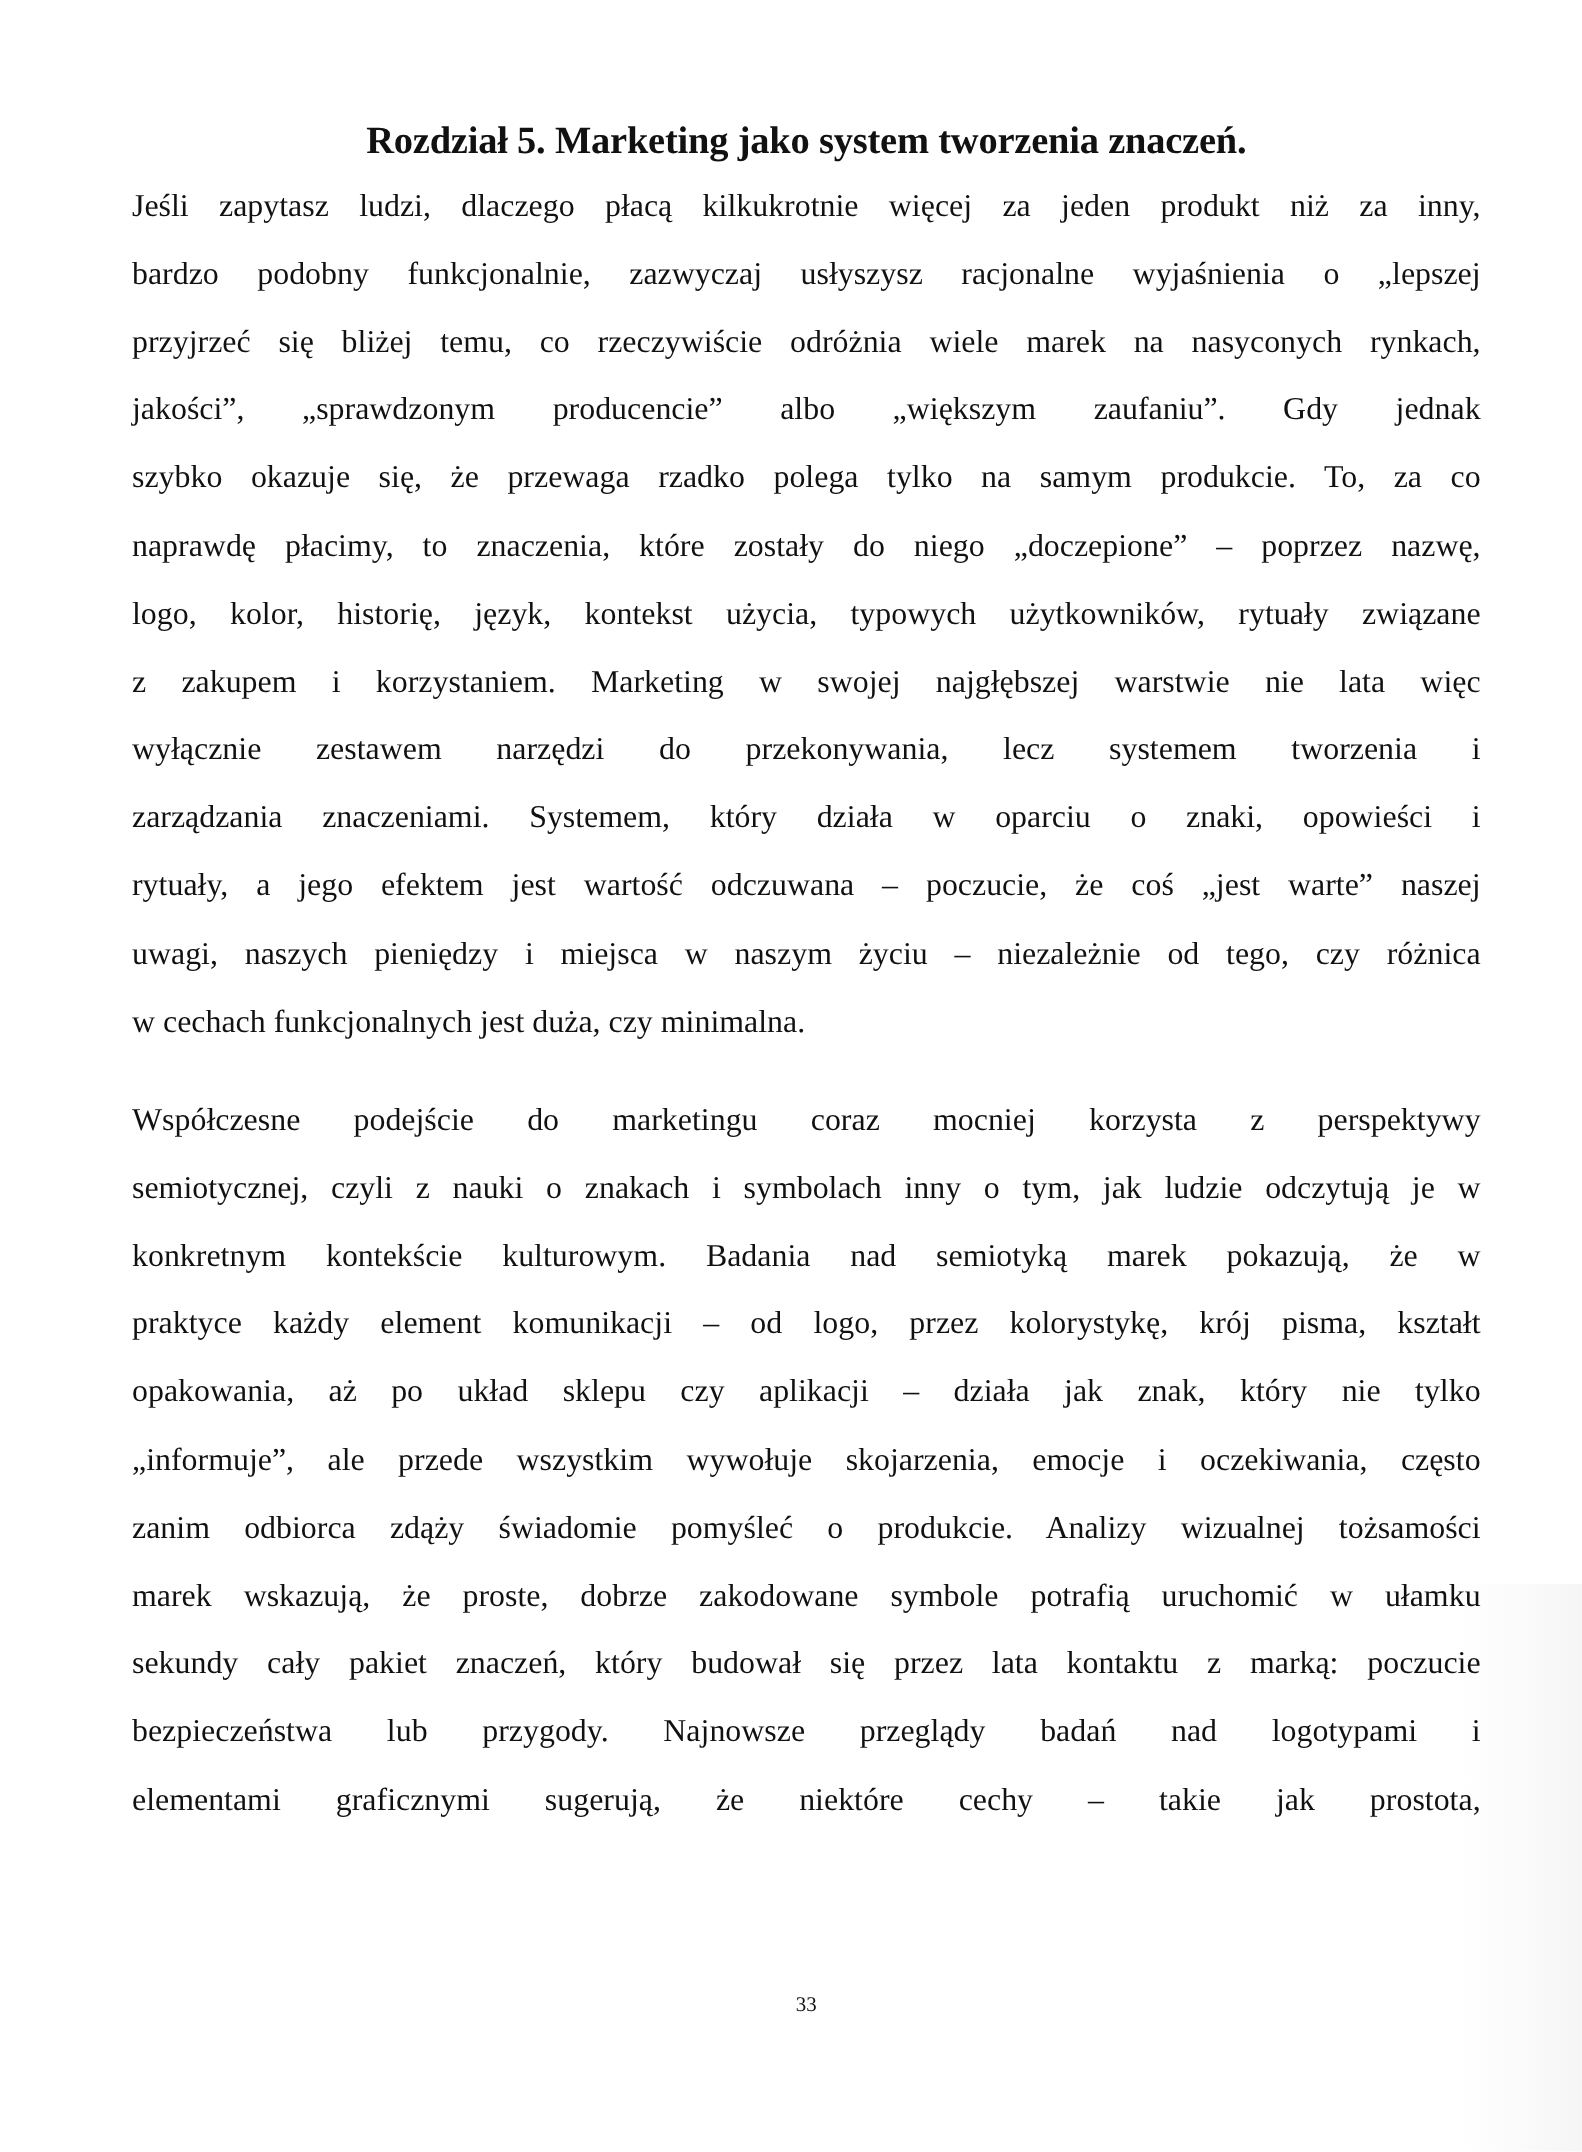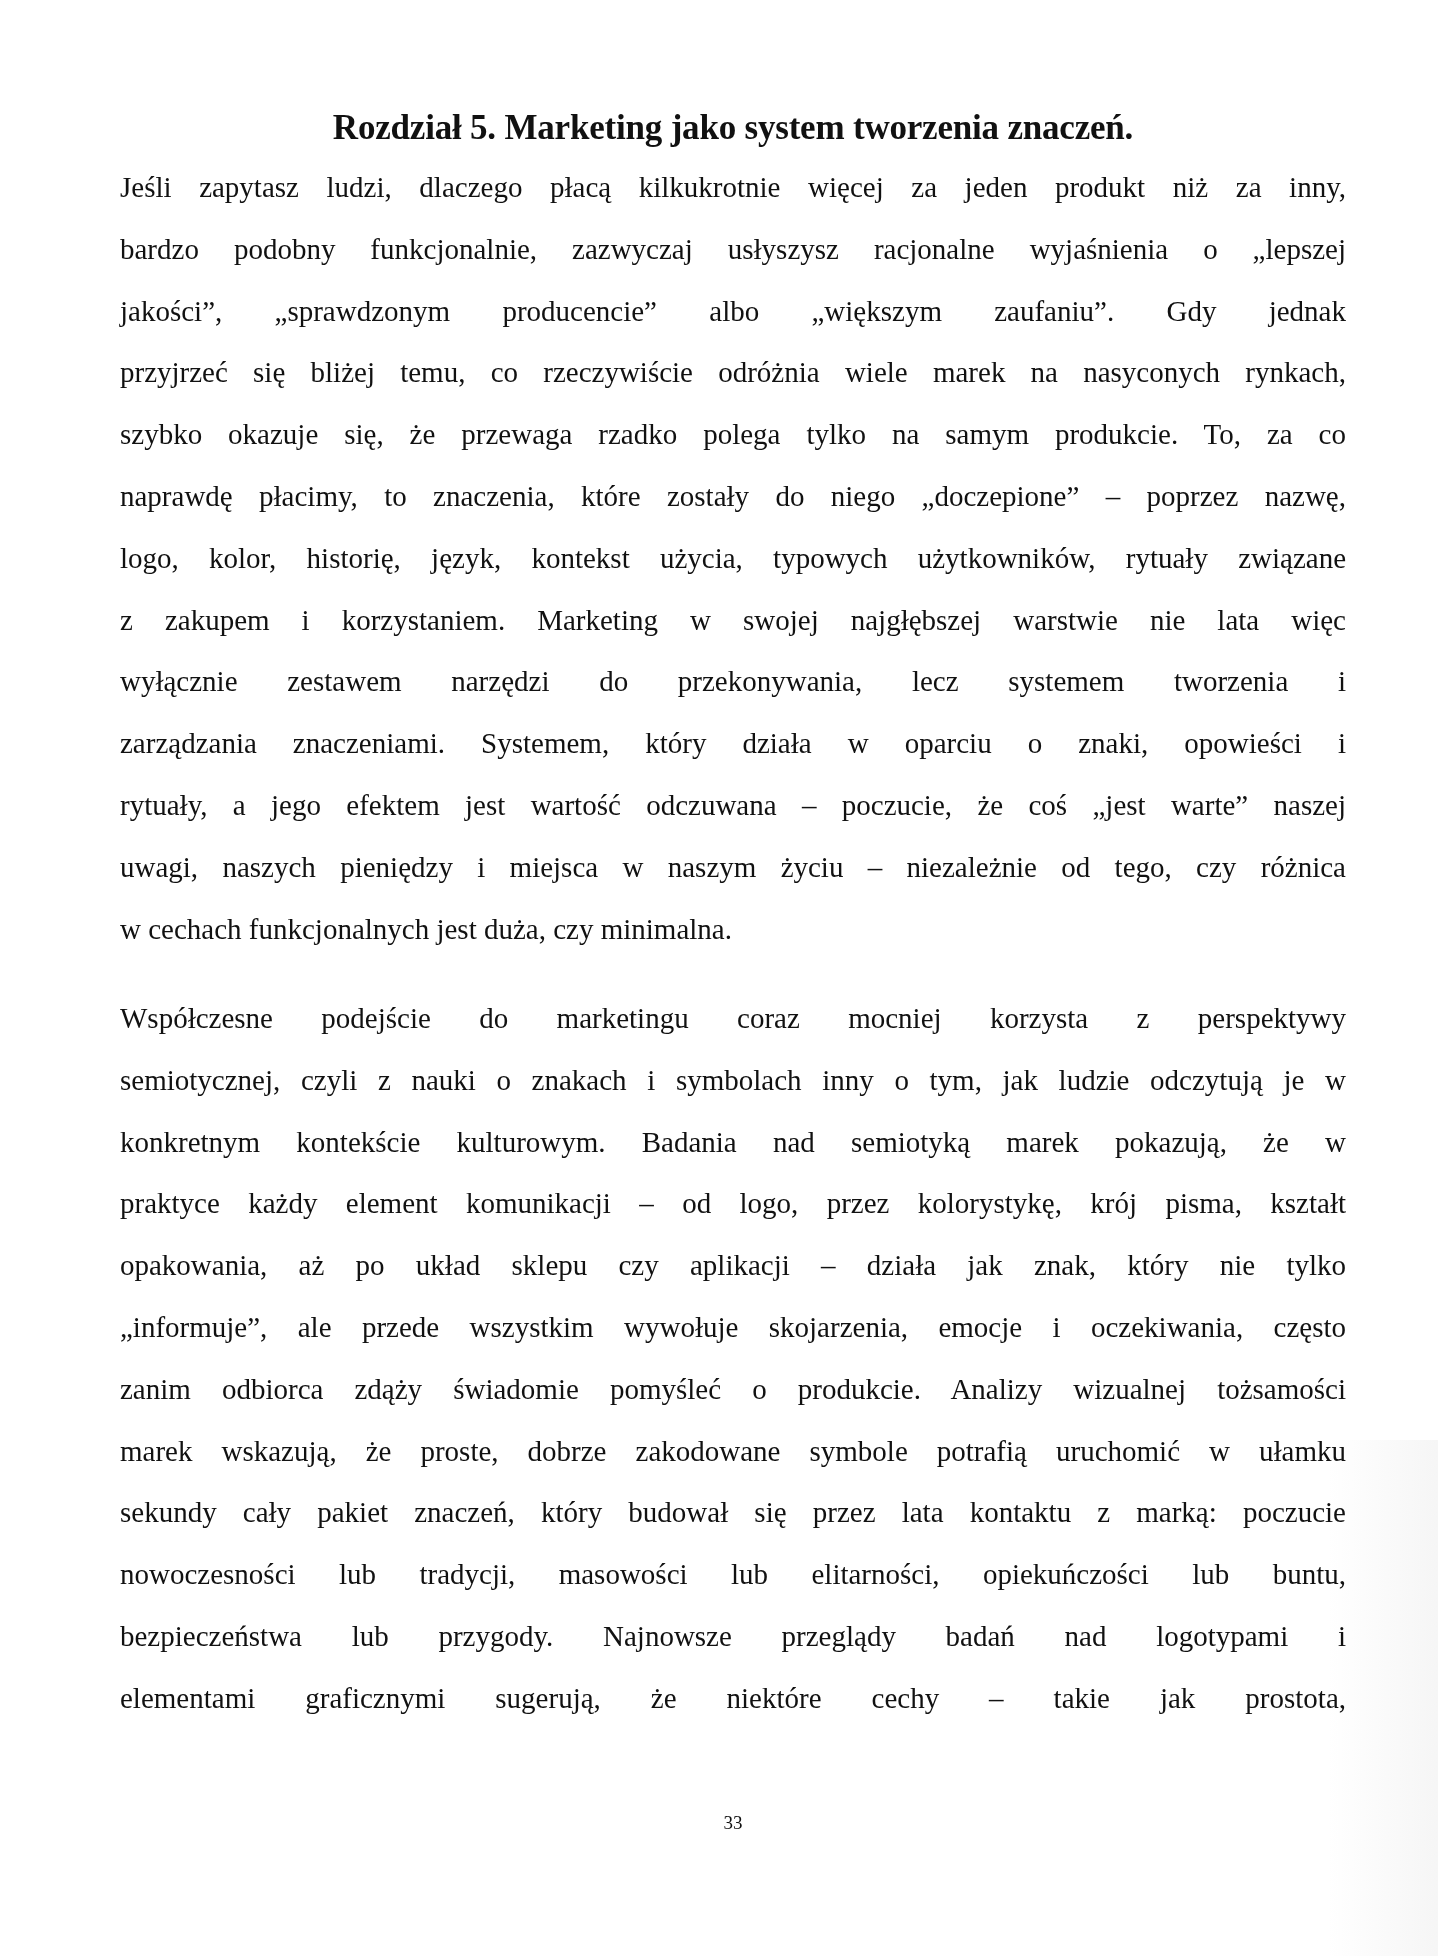--- a/index.html
+++ b/index.html
@@ -77,22 +77,22 @@
 <body>
 
 <div class="shadow"></div>
 
 <div class="page">
   <h1 class="title">Rozdział 5. Marketing jako system tworzenia znaczeń.</h1>
 
   <div class="para p1">
     <span class="line">Jeśli zapytasz ludzi, dlaczego płacą kilkukrotnie więcej za jeden produkt niż za inny,</span>
     <span class="line">bardzo podobny funkcjonalnie, zazwyczaj usłyszysz racjonalne wyjaśnienia o „lepszej</span>
+    <span class="line">przyjrzeć się bliżej temu, co rzeczywiście odróżnia wiele marek na nasyconych rynkach,</span>
     <span class="line">jakości”, „sprawdzonym producencie” albo „większym zaufaniu”. Gdy jednak</span>
-    <span class="line">przyjrzeć się bliżej temu, co rzeczywiście odróżnia wiele marek na nasyconych rynkach,</span>
     <span class="line">szybko okazuje się, że przewaga rzadko polega tylko na samym produkcie. To, za co</span>
     <span class="line">naprawdę płacimy, to znaczenia, które zostały do niego „doczepione” – poprzez nazwę,</span>
     <span class="line">logo, kolor, historię, język, kontekst użycia, typowych użytkowników, rytuały związane</span>
     <span class="line">z zakupem i korzystaniem. Marketing w swojej najgłębszej warstwie nie lata więc</span>
     <span class="line">wyłącznie zestawem narzędzi do przekonywania, lecz systemem tworzenia i</span>
     <span class="line">zarządzania znaczeniami. Systemem, który działa w oparciu o znaki, opowieści i</span>
     <span class="line">rytuały, a jego efektem jest wartość odczuwana – poczucie, że coś „jest warte” naszej</span>
     <span class="line">uwagi, naszych pieniędzy i miejsca w naszym życiu – niezależnie od tego, czy różnica</span>
     <span class="line last">w cechach funkcjonalnych jest duża, czy minimalna.</span>
   </div>
@@ -100,19 +100,18 @@
   <div class="para p2">
     <span class="line">Współczesne podejście do marketingu coraz mocniej korzysta z perspektywy</span>
     <span class="line">semiotycznej, czyli z nauki o znakach i symbolach inny o tym, jak ludzie odczytują je w</span>
     <span class="line">konkretnym kontekście kulturowym. Badania nad semiotyką marek pokazują, że w</span>
     <span class="line">praktyce każdy element komunikacji – od logo, przez kolorystykę, krój pisma, kształt</span>
     <span class="line">opakowania, aż po układ sklepu czy aplikacji – działa jak znak, który nie tylko</span>
     <span class="line">„informuje”, ale przede wszystkim wywołuje skojarzenia, emocje i oczekiwania, często</span>
     <span class="line">zanim odbiorca zdąży świadomie pomyśleć o produkcie. Analizy wizualnej tożsamości</span>
     <span class="line">marek wskazują, że proste, dobrze zakodowane symbole potrafią uruchomić w ułamku</span>
     <span class="line">sekundy cały pakiet znaczeń, który budował się przez lata kontaktu z marką: poczucie</span>
-    <span class="line">nowoczesności lub tradycji, masowości lub elitarności, opiekuńczości lub buntu,</span>
     <span class="line">bezpieczeństwa lub przygody. Najnowsze przeglądy badań nad logotypami i</span>
     <span class="line">elementami graficznymi sugerują, że niektóre cechy – takie jak prostota,</span>
   </div>
 
   <div class="page-number">33</div>
 </div>
 
 </body></html>

